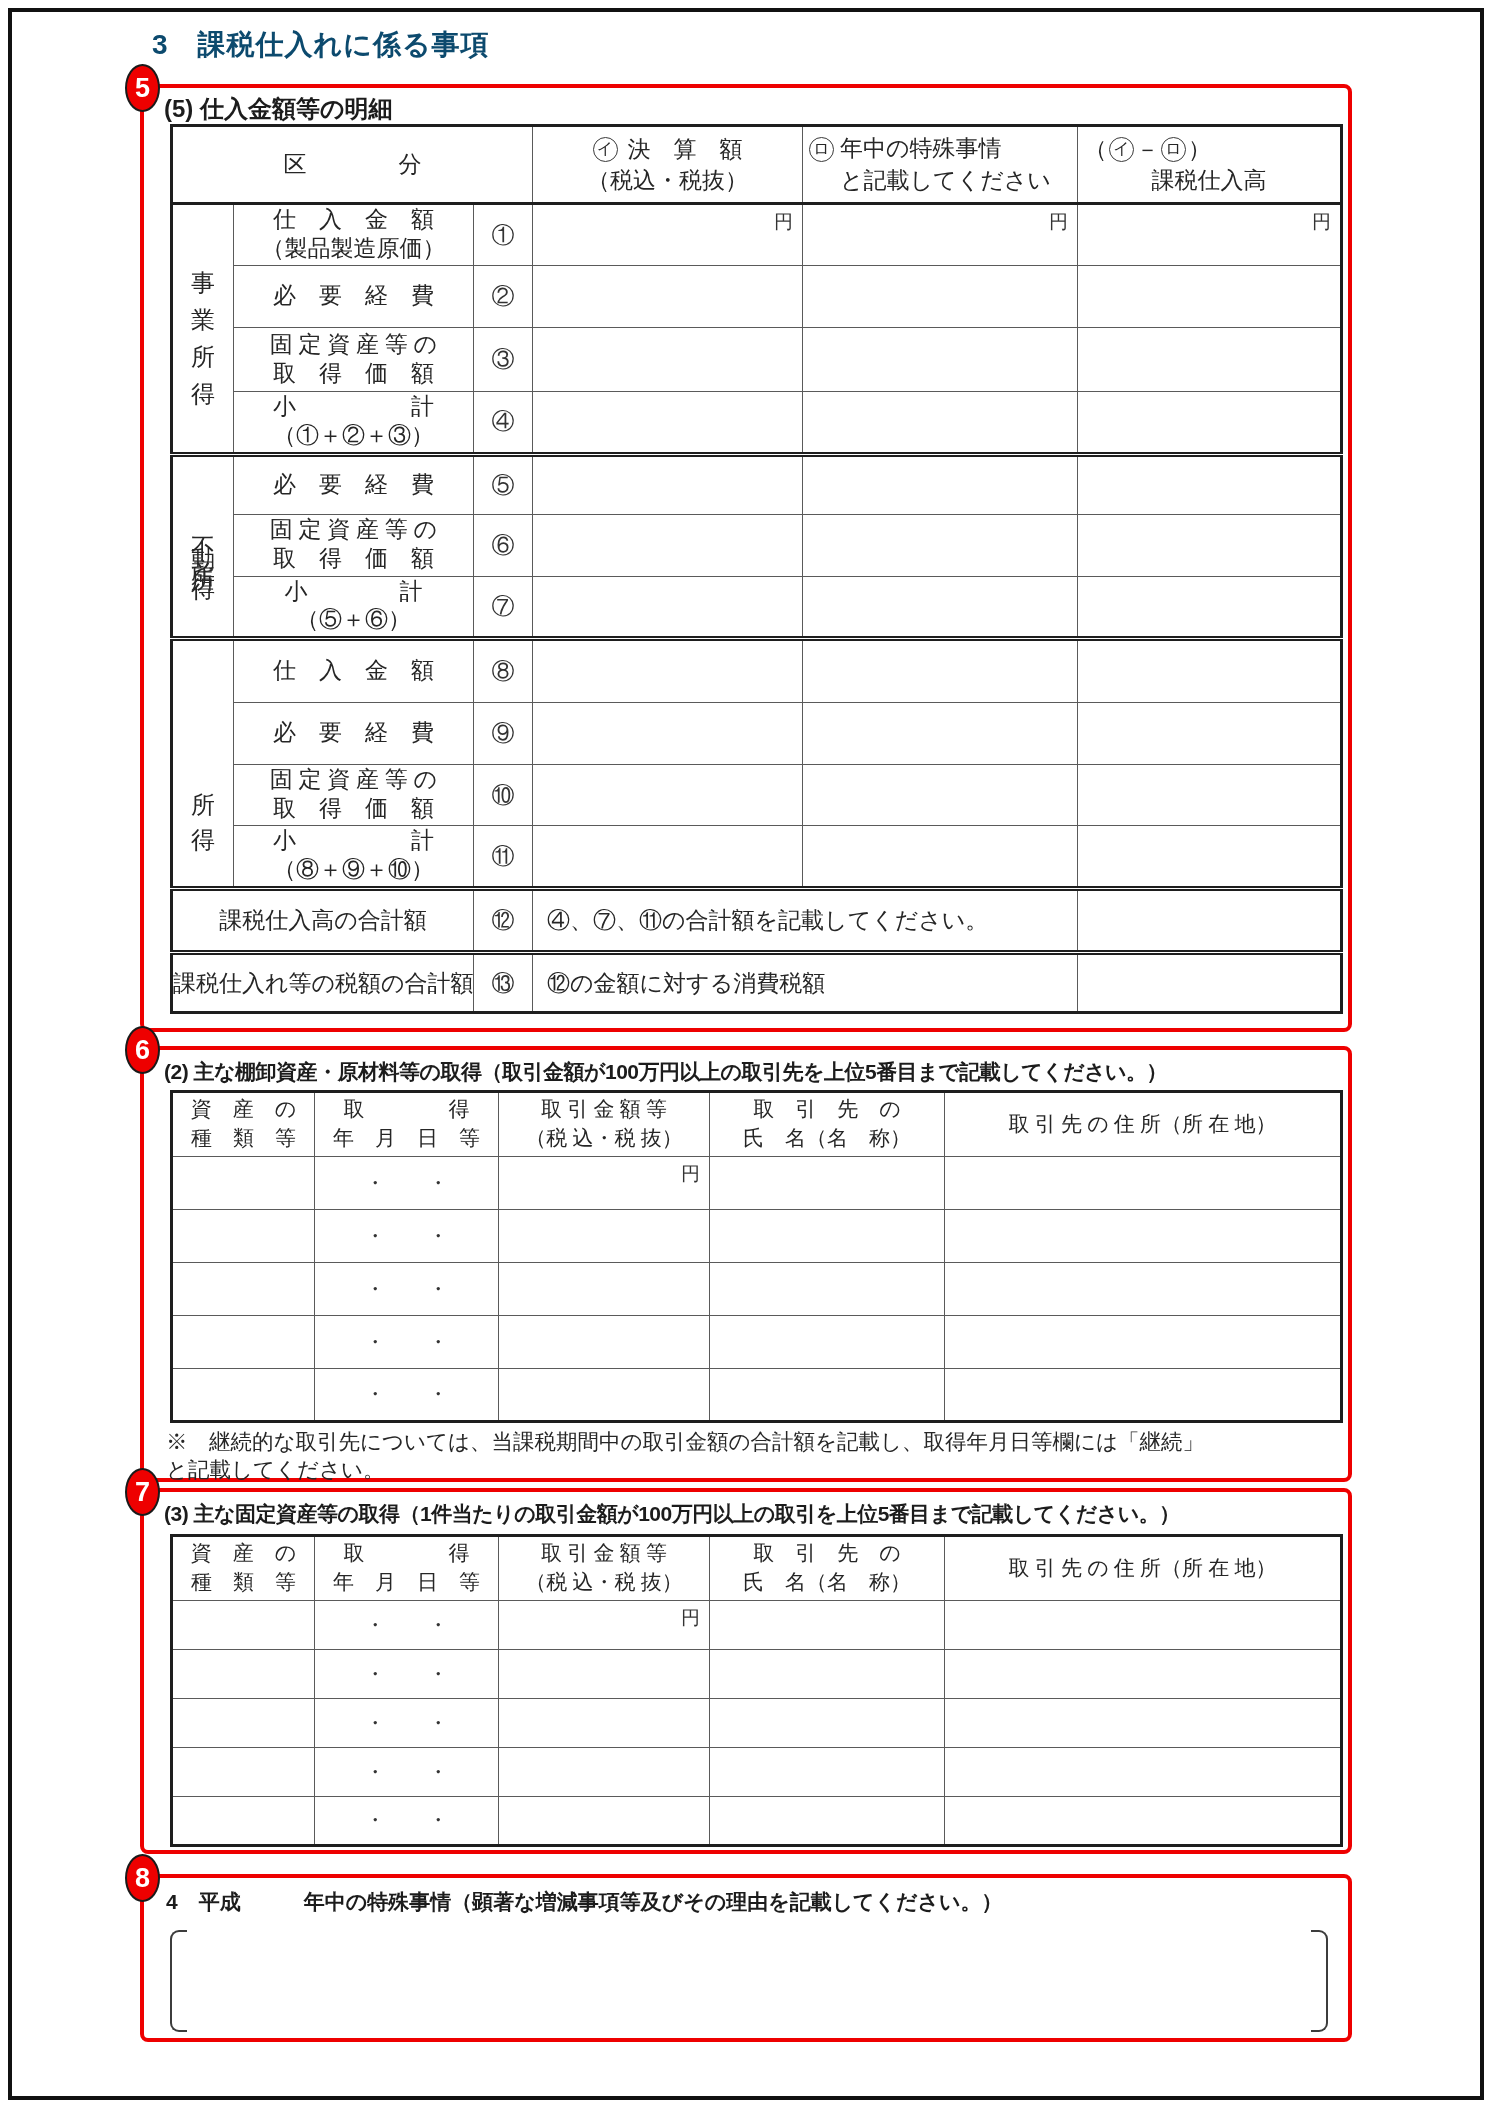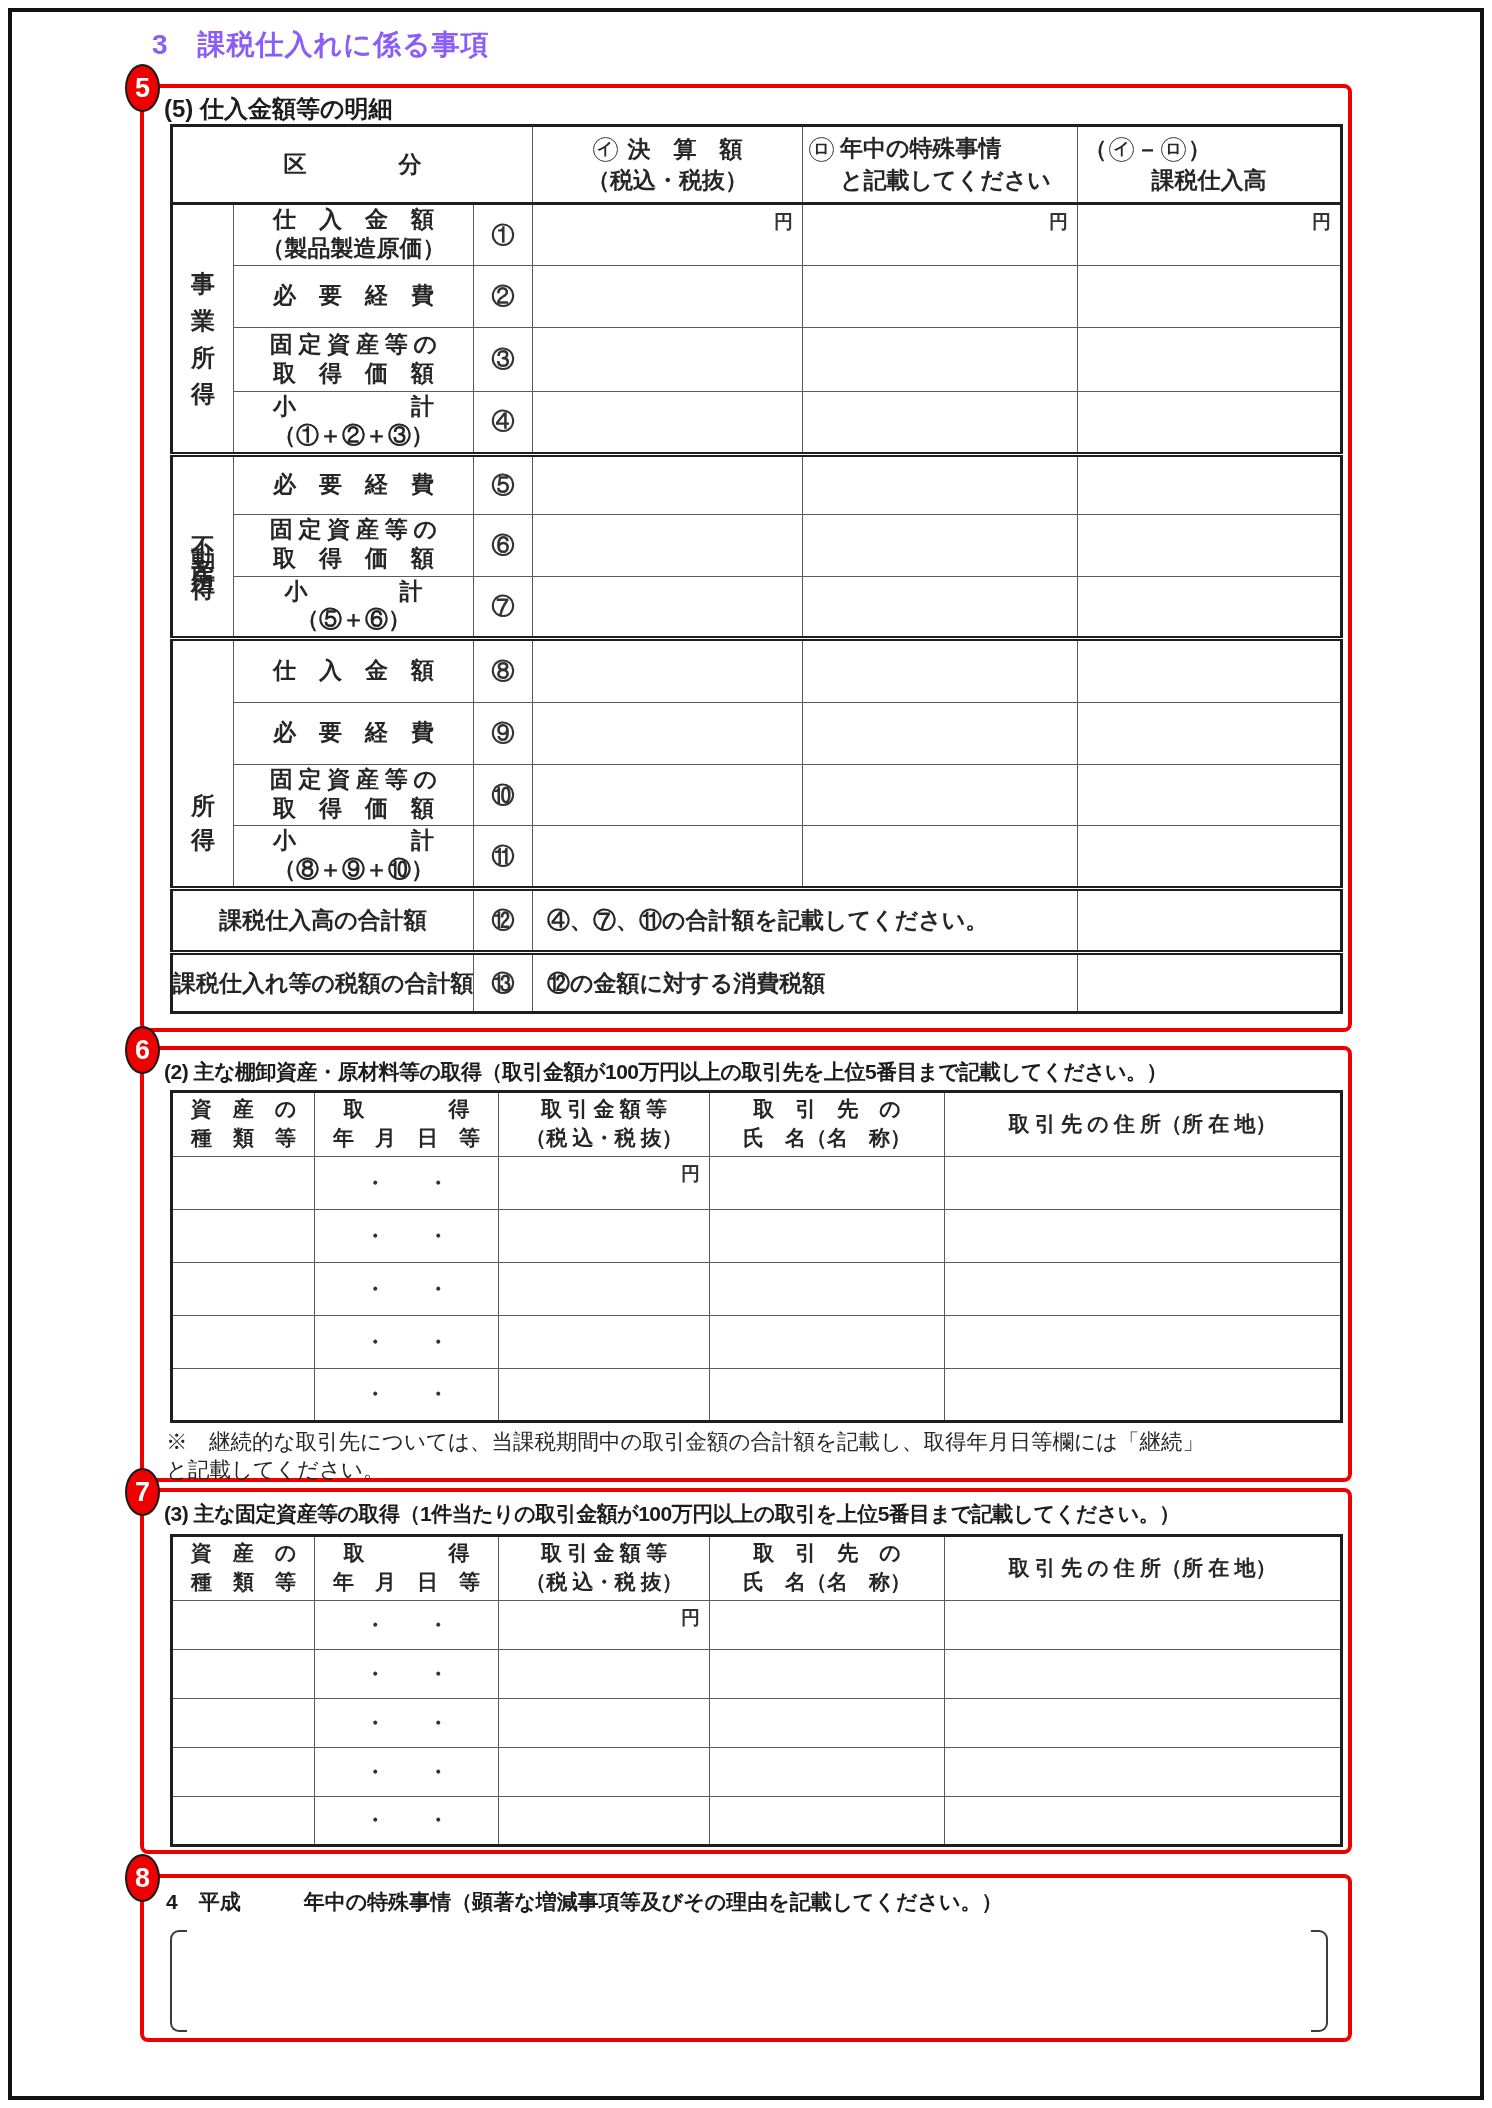--- a/index.html
+++ b/index.html
@@ -7,21 +7,21 @@
   body {
     width:1492px; height:2108px; position:relative;
     font-family:"Liberation Serif","DejaVu Serif",serif;
     color:#262626;
   }
   .page-border { position:absolute; inset:8px; border:4px solid #111; pointer-events:none; }
 
   .doc-title {
     position:absolute; left:152px; top:26px;
     font-family:"Liberation Sans","DejaVu Sans",sans-serif;
-    font-weight:bold; font-size:28px; letter-spacing:1px; color:#8b5cf6;
+    font-weight:bold; font-size:28px; letter-spacing:1px; color:#0c4a6e;
   }
 
   
   .redbox { position:absolute; left:140px; width:1212px; border:4px solid #ee0000; border-radius:8px; background:transparent; }
   #box-s1 { top:84px;  height:948px; }
   #box-s2 { top:1046px; height:436px; }
   #box-s3 { top:1488px; height:366px; }
   #box-s4 { top:1874px; height:168px; }
   .badge {
     position:absolute; left:-19px; top:-24px; width:35px; height:48px;
@@ -31,21 +31,21 @@
     display:flex; align-items:center; justify-content:center; z-index:5;
   }
   .sec-heading {
     position:absolute; left:20px; top:5px;
     font-family:"Liberation Sans","DejaVu Sans",sans-serif;
     font-weight:bold; font-size:24px; color:#1c1c1c; white-space:nowrap;
   }
   .sec-heading.small { font-size:21px; letter-spacing:-0.5px; top:8px; }
 
   
-  table { border-collapse:collapse; table-layout:fixed; background:#fff;font-weight:bold; }
+  table { border-collapse:collapse; table-layout:fixed; background:#fff; }
   td { border:1px solid #5a5a5a; overflow:hidden; }
   .tbl { position:absolute; left:26px; border:3px solid #1e1e1e; }
 
   
   #t1 { top:36px; width:1170px; }
   #t1 td { font-size:23px; }
   tr.r76{height:78px} tr.r64{height:64px} tr.r63{height:63px} tr.r62{height:62px}
   tr.r61{height:61px} tr.r60{height:60px} tr.r58{height:60px}
   #t1 tr.hdr td { border-bottom:3px solid #1e1e1e; }
   #t1 tr.dbl td { border-top:5px double #1e1e1e; }

